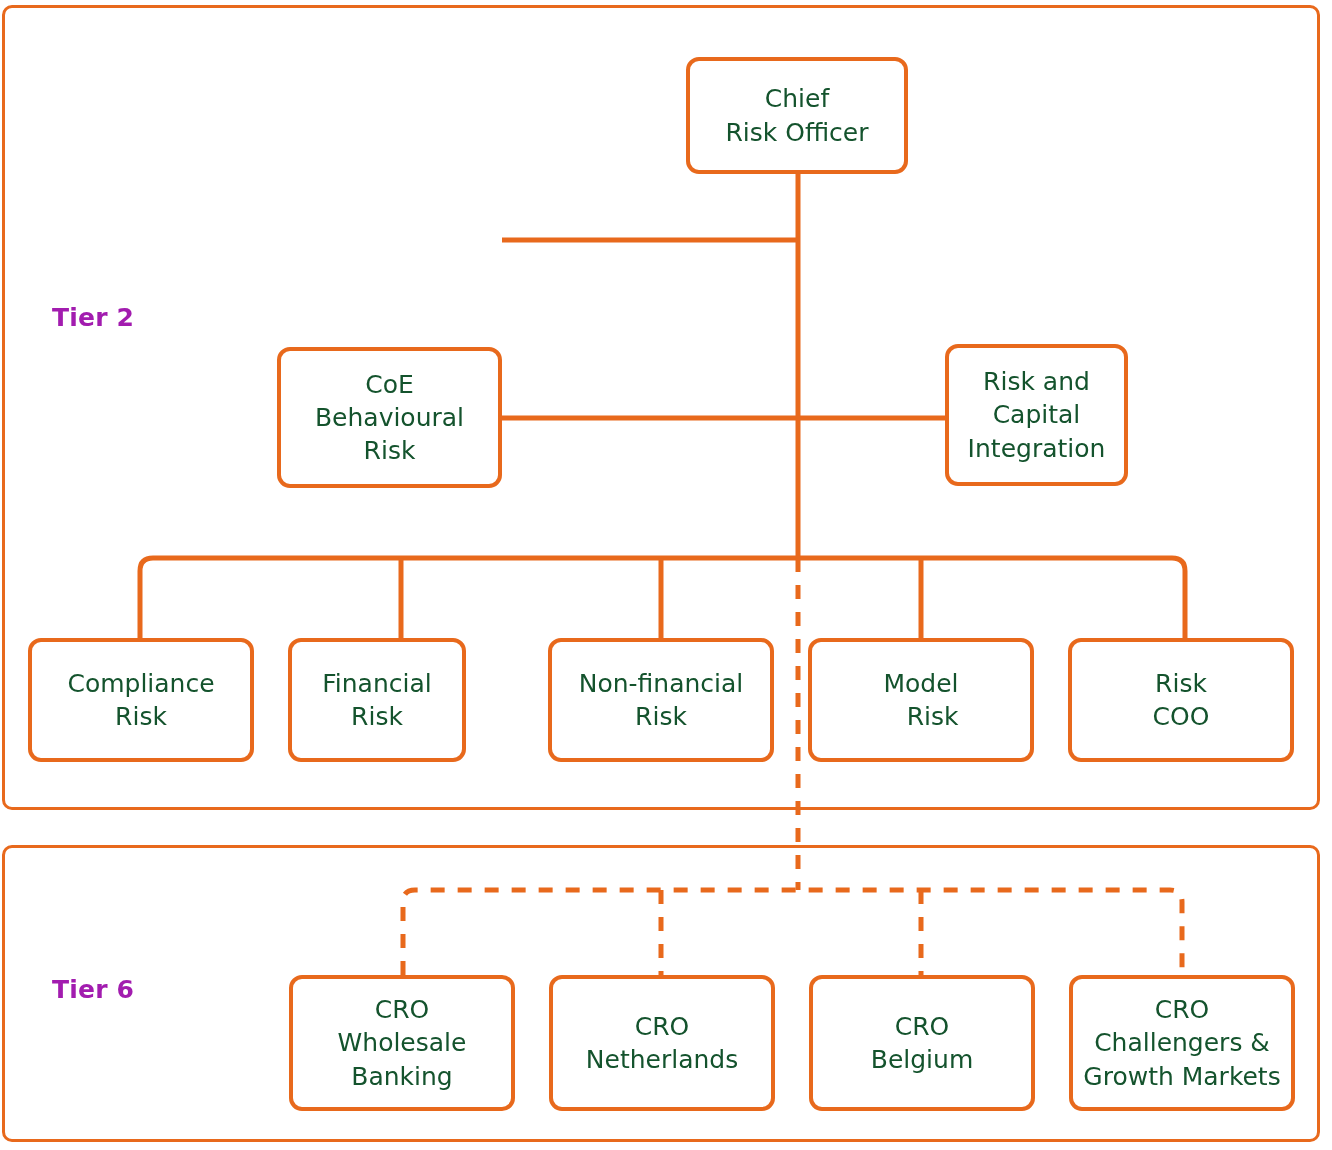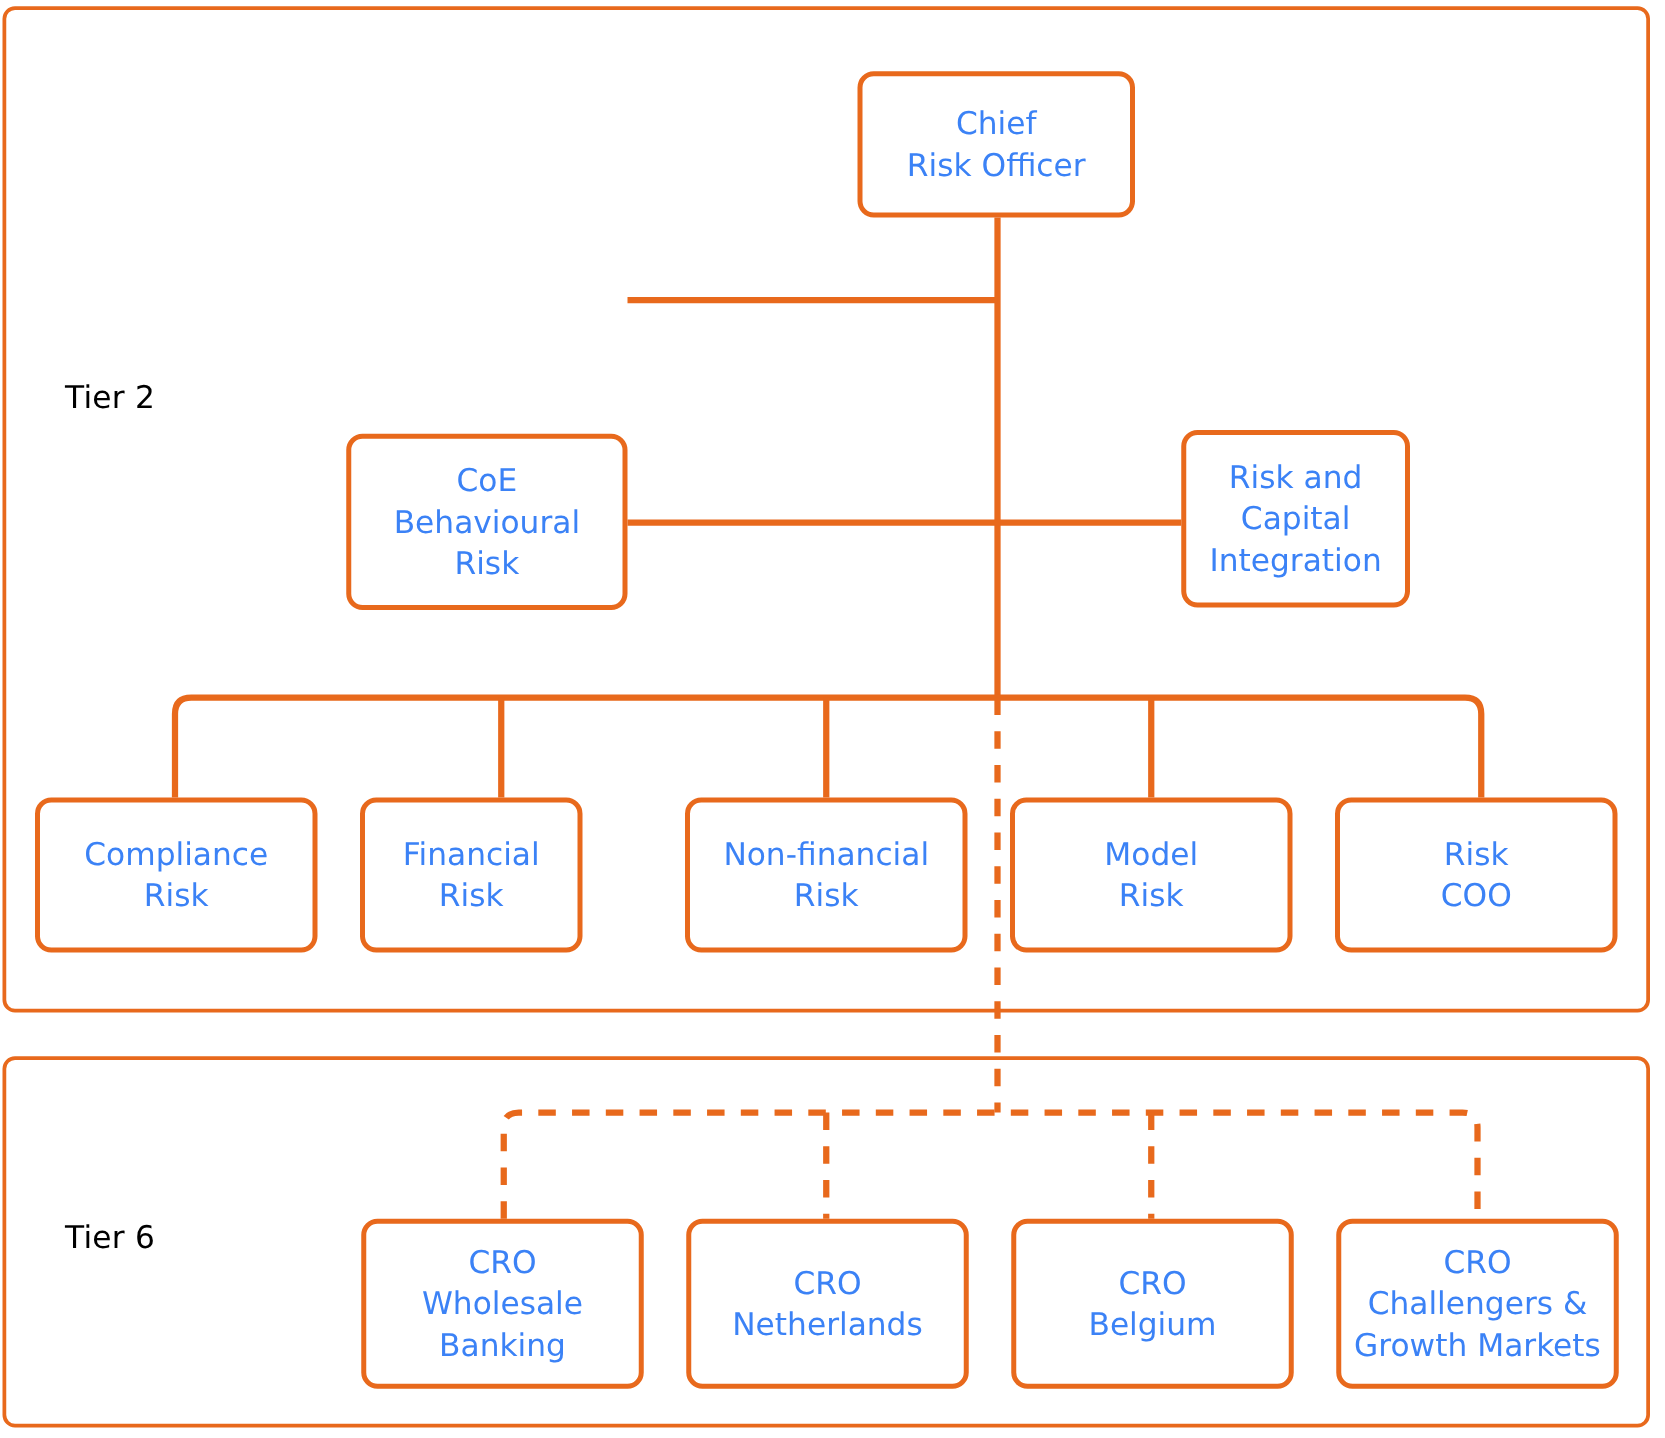--- a/index.html
+++ b/index.html
@@ -39,40 +39,40 @@
     height: 805px;
   }
   #tier1-panel {
     left: 2px;
     top: 845px;
     width: 1318px;
     height: 297px;
   }
   .tier-label {
     position: absolute;
-    color: #000000;
-    font-weight: normal;
+    color: #a21caf;
+    font-weight: bold;
     font-size: 25px;
     letter-spacing: 0.2px;
     white-space: nowrap;
   }
   #tier2-label { left: 52px; top: 303px; }
   #tier1-label { left: 52px; top: 975px; }
 
   .node-box {
     position: absolute;
     box-sizing: border-box;
     border: 4px solid #E8691C;
     border-radius: 13px;
     background: #ffffff;
     display: flex;
     align-items: center;
     justify-content: center;
     text-align: center;
-    color: #3b82f6;
+    color: #14532d;
     font-size: 25px;
     line-height: 1.33;
     padding: 4px 8px;
     z-index: 3;
   }
   .node-box .node-label {
     display: block;
     white-space: pre-line;
   }
 </style>
@@ -134,21 +134,21 @@
   <div class="node-box" style="left:288px; top:638px; width:178px; height:124px;">
     <span class="node-label">Financial
 Risk</span>
   </div>
 
   <div class="node-box" style="left:548px; top:638px; width:226px; height:124px;">
     <span class="node-label">Non-financial
 Risk</span>
   </div>
 
-  <div class="node-box" style="left:808px; top:638px; width:226px; height:124px;">
+  <div class="node-box" style="left:808px; top:638px; width:226px; height:124px;text-align:right;">
     <span class="node-label">Model
 Risk</span>
   </div>
 
   <div class="node-box" style="left:1068px; top:638px; width:226px; height:124px;">
     <span class="node-label">Risk
 COO</span>
   </div>
 
   <div id="tier1-panel" class="tier-panel"></div>

